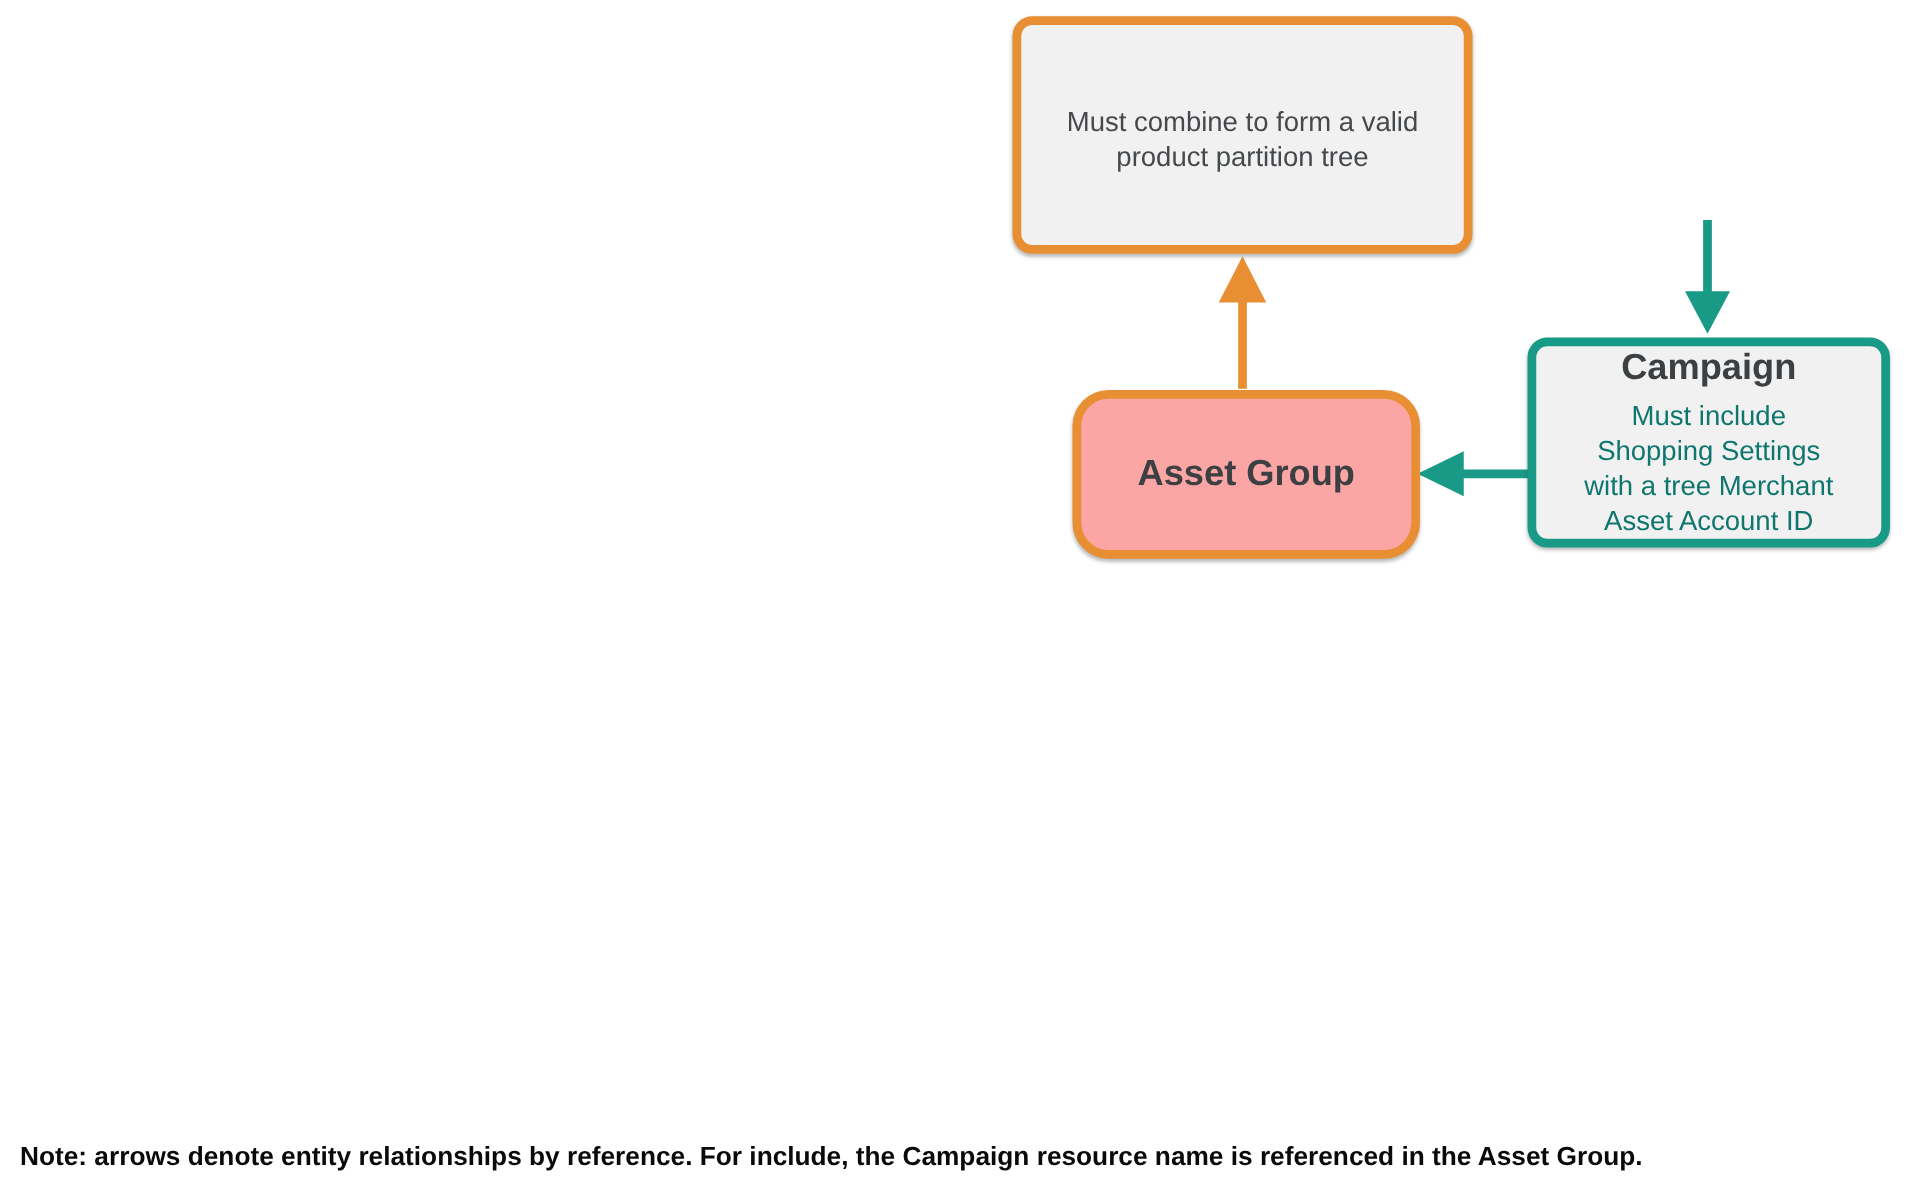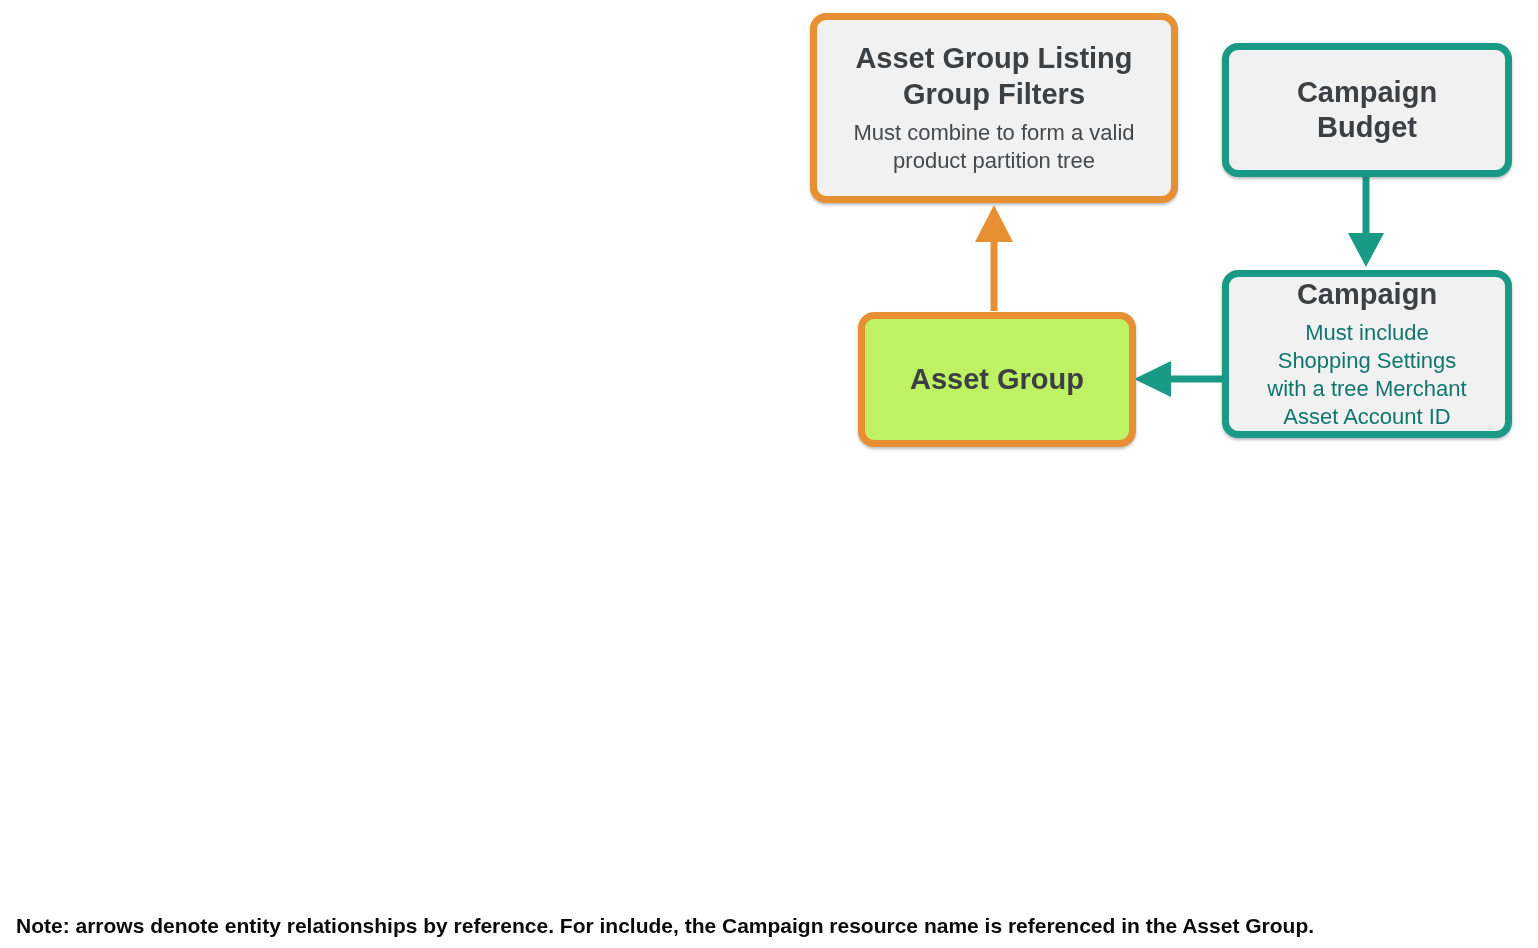--- a/index.html
+++ b/index.html
@@ -84,40 +84,36 @@
       <polygon points="1366,267 1348,233 1384,233" fill="#199A87"></polygon>
     </g>
 
     <g>
       <line x1="1223" y1="379" x2="1170" y2="379" stroke-width="7" stroke="#199A87"></line>
       <polygon points="1134,379 1171,361 1171,397" fill="#199A87"></polygon>
     </g>
   </svg>
 
   <div class="node" id="node-aglgf" style="border-color: rgb(232, 143, 51); background-color: rgb(241, 241, 242);">
-    <div class="node-title" style="color: rgb(60, 64, 67);">Asset Group Listing Group Filters</div>
     <div class="node-subtitle" style="color: rgb(70, 73, 76);">
       <div>Must combine to form a valid</div>
       <div>product partition tree</div>
     </div>
   </div>
 
-  <div class="node" id="node-budget" style="border-color: rgb(25, 154, 135); background-color: rgb(241, 241, 242);">
-    <div class="node-title narrow" style="color: rgb(60, 64, 67);">Campaign Budget</div>
-  </div>
 
   <div class="node" id="node-campaign" style="border-color: rgb(25, 154, 135); background-color: rgb(241, 241, 242);">
     <div class="node-title" style="color: rgb(60, 64, 67);">Campaign</div>
     <div class="node-subtitle" style="color: #0f766e;">
       <div>Must include</div>
       <div>Shopping Settings</div>
       <div>with a tree Merchant</div>
       <div>Asset Account ID</div>
     </div>
   </div>
 
-  <div class="node" id="node-asset-group" style="border-color: rgb(232, 143, 51); background-color: #bef264;">
+  <div class="node" id="node-asset-group" style="border-color: rgb(232, 143, 51); background-color: #fca5a5; border-radius: 29px;">
     <div class="node-title" style="color: rgb(60, 64, 67);">Asset Group</div>
   </div>
 
   <div class="note" style="color: rgb(10, 10, 10);">Note: arrows denote entity relationships by reference. For include, the Campaign resource name is referenced in the Asset Group.</div>
 
 </div>
 
 </body></html>

